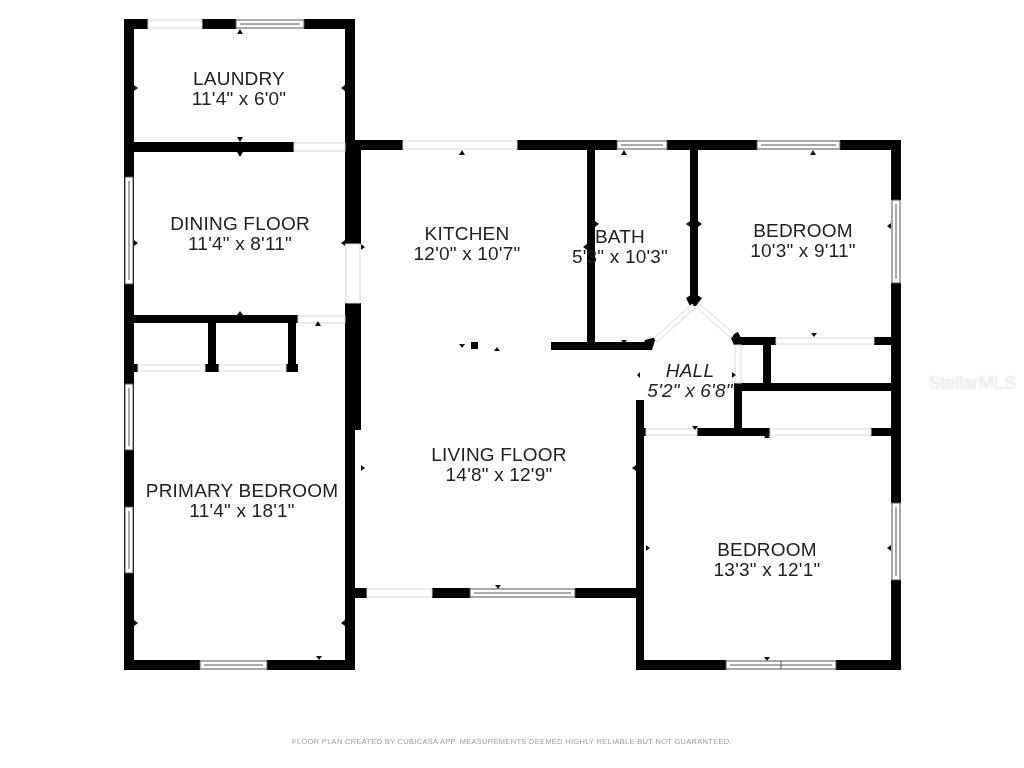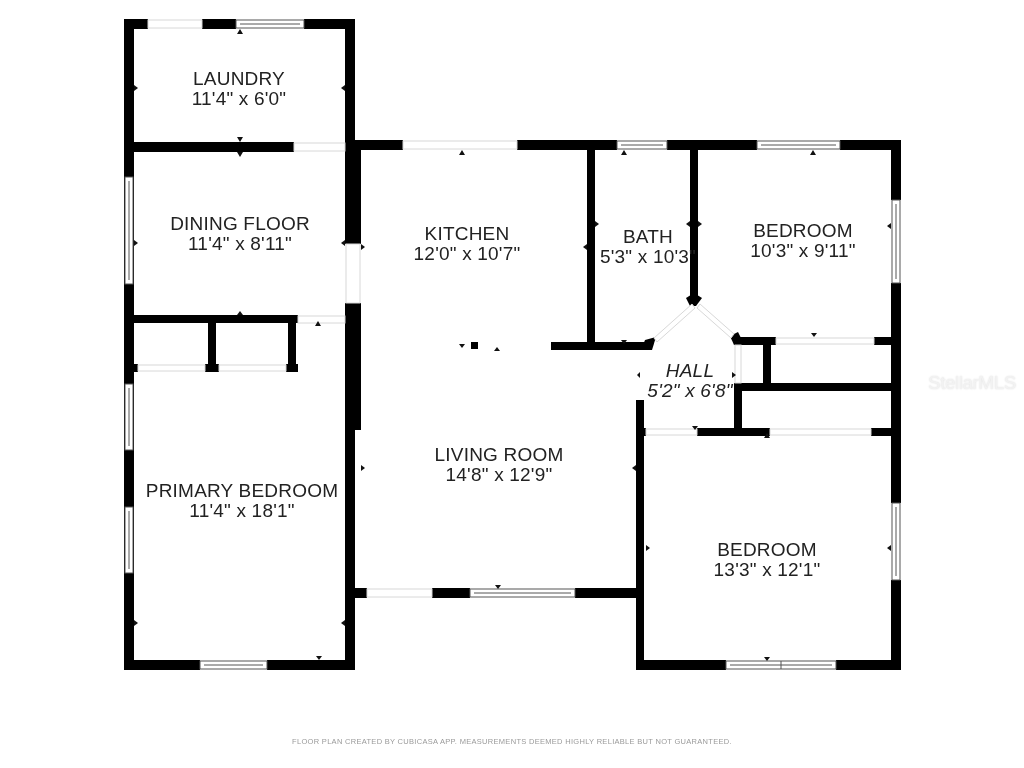--- a/index.html
+++ b/index.html
@@ -170,38 +170,38 @@
   <span class="dims">11'4" x 6'0"</span>
 </div>
 <div class="room-label" style="left:240px; top:214px;">
   <span class="name">DINING FLOOR</span>
   <span class="dims">11'4" x 8'11"</span>
 </div>
 <div class="room-label" style="left:467px; top:224px;">
   <span class="name">KITCHEN</span>
   <span class="dims">12'0" x 10'7"</span>
 </div>
-<div class="room-label" style="left:648px; top:227px;">
+<div class="room-label" style="left:620px; top:227px;">
   <span class="name">BATH</span>
   <span class="dims">5'3" x 10'3"</span>
 </div>
 <div class="room-label" style="left:803px; top:221px;">
   <span class="name">BEDROOM</span>
   <span class="dims">10'3" x 9'11"</span>
 </div>
 <div class="room-label" style="left:690px; top:361px;font-style:italic;">
   <span class="name">HALL</span>
   <span class="dims">5'2" x 6'8"</span>
 </div>
 <div class="room-label" style="left:242px; top:481px;">
   <span class="name">PRIMARY BEDROOM</span>
   <span class="dims">11'4" x 18'1"</span>
 </div>
 <div class="room-label" style="left:499px; top:445px;">
-  <span class="name">LIVING ROOM</span>
+  <span class="name">LIVING FLOOR</span>
   <span class="dims">14'8" x 12'9"</span>
 </div>
 <div class="room-label" style="left:767px; top:540px;">
   <span class="name">BEDROOM</span>
   <span class="dims">13'3" x 12'1"</span>
 </div>
 
 <div class="watermark">StellarMLS</div>
 <div class="footer">FLOOR PLAN CREATED BY CUBICASA APP. MEASUREMENTS DEEMED HIGHLY RELIABLE BUT NOT GUARANTEED.</div>
 

